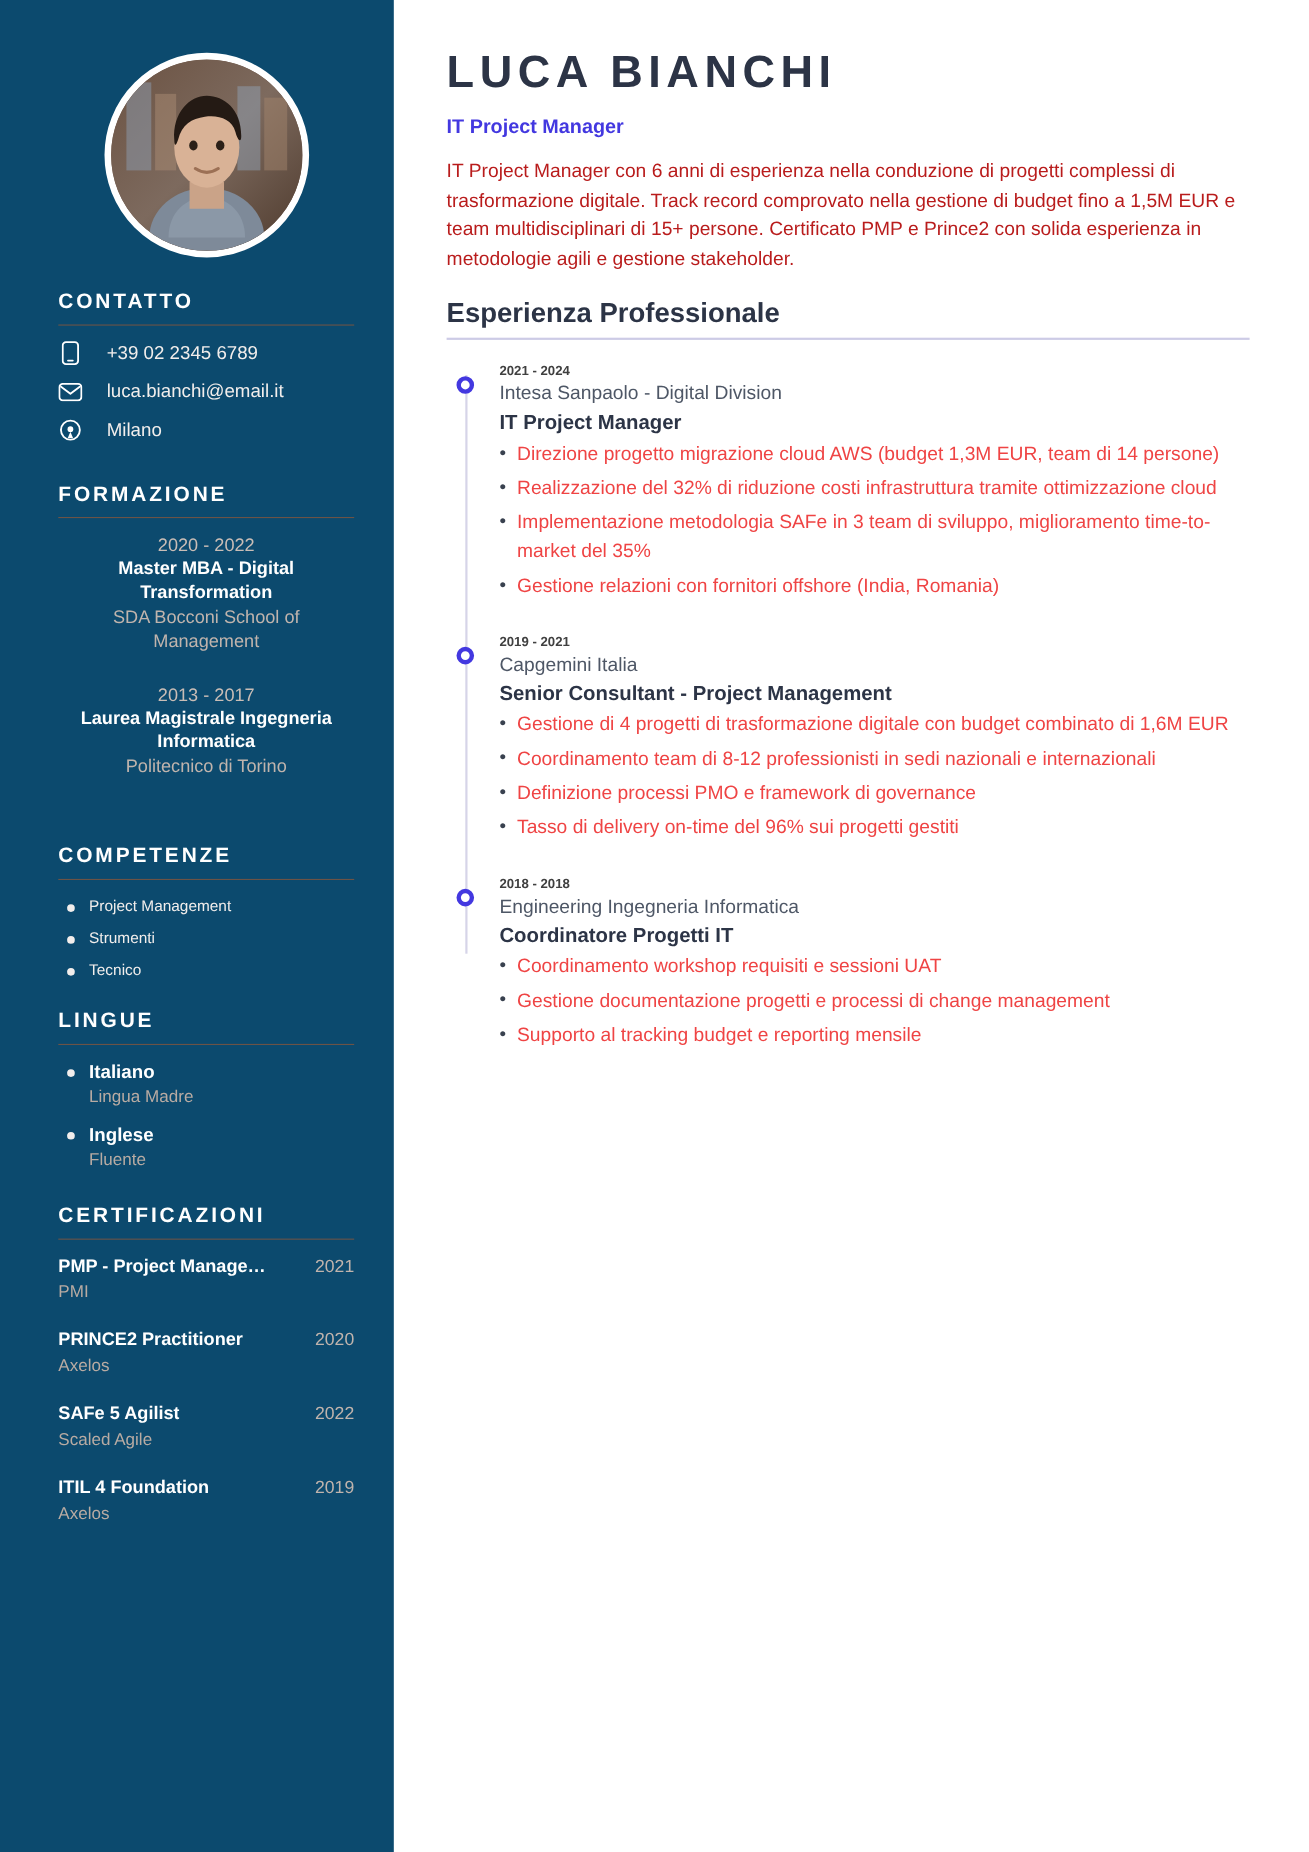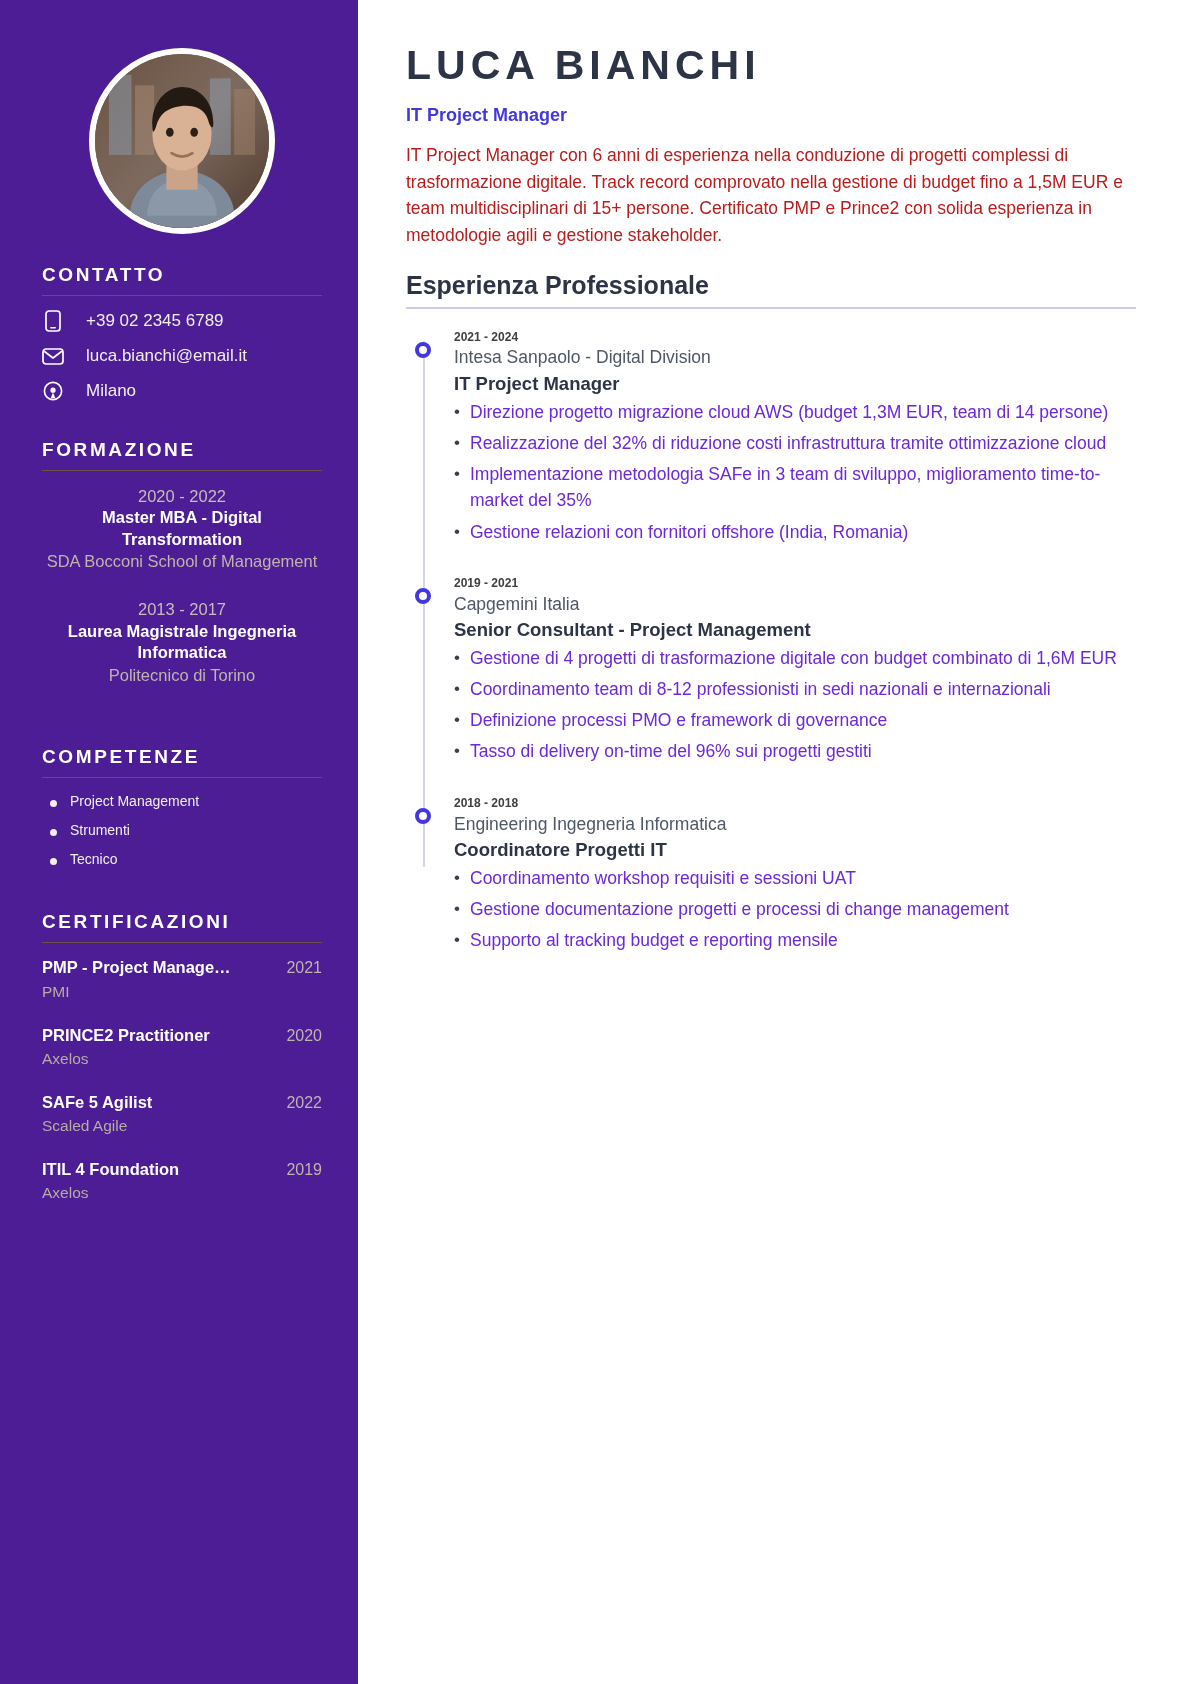--- a/index.html
+++ b/index.html
@@ -15,23 +15,23 @@
     height: 1684px;
     display: flex;
     background: #ffffff;
     overflow: hidden;
   }
 
   
   .sidebar {
     width: 358px;
     flex: 0 0 358px;
-    background: #4c1d95;
+    background: #0c4a6e;
     color: #ffffff;
-    padding: 0 0 30px 6px;
+    padding: 0 0 30px 17px;
     position: relative;
   }
   .photo-wrap {
     display: flex;
     justify-content: center;
     padding-top: 48px;
     padding-bottom: 30px;
   }
   .photo {
     width: 186px;
@@ -206,21 +206,21 @@
     color: #2c3446;
     line-height: 1.45;
     margin-bottom: 1px;
   }
   .job-bullets { list-style: none; }
   .job-bullets li {
     position: relative;
     padding-left: 16px;
     font-size: 17.5px;
     line-height: 1.5;
-    color: #6d28d9;
+    color: #ef4444;
     margin-bottom: 5px;
   }
   .job-bullets li::before {
     content: "\2022";
     position: absolute;
     left: 0; top: 0;
     color: #39414f;
     font-size: 17px;
   }
 </style>
@@ -319,20 +319,34 @@
       <div class="side-rule"></div>
       <ul class="skill-list">
         <li>Project Management</li>
         <li>Strumenti</li>
         <li>Tecnico</li>
       </ul>
     </div>
 
     <div class="gap-sm"></div>
 
+    <div class="side-sec">
+      <div class="side-h">LINGUE</div>
+      <div class="side-rule"></div>
+      <ul class="lang-list">
+        <li class="lang-item">
+          <div class="lang-name">Italiano</div>
+          <div class="lang-level">Lingua Madre</div>
+        </li>
+        <li class="lang-item">
+          <div class="lang-name">Inglese</div>
+          <div class="lang-level">Fluente</div>
+        </li>
+      </ul>
+    </div>
 
     <div class="gap-sm"></div>
 
     <div class="side-sec">
       <div class="side-h">CERTIFICAZIONI</div>
       <div class="side-rule"></div>
 
       <div class="cert-item">
         <div class="cert-top">
           <span class="cert-name">PMP - Project Manage…</span>

